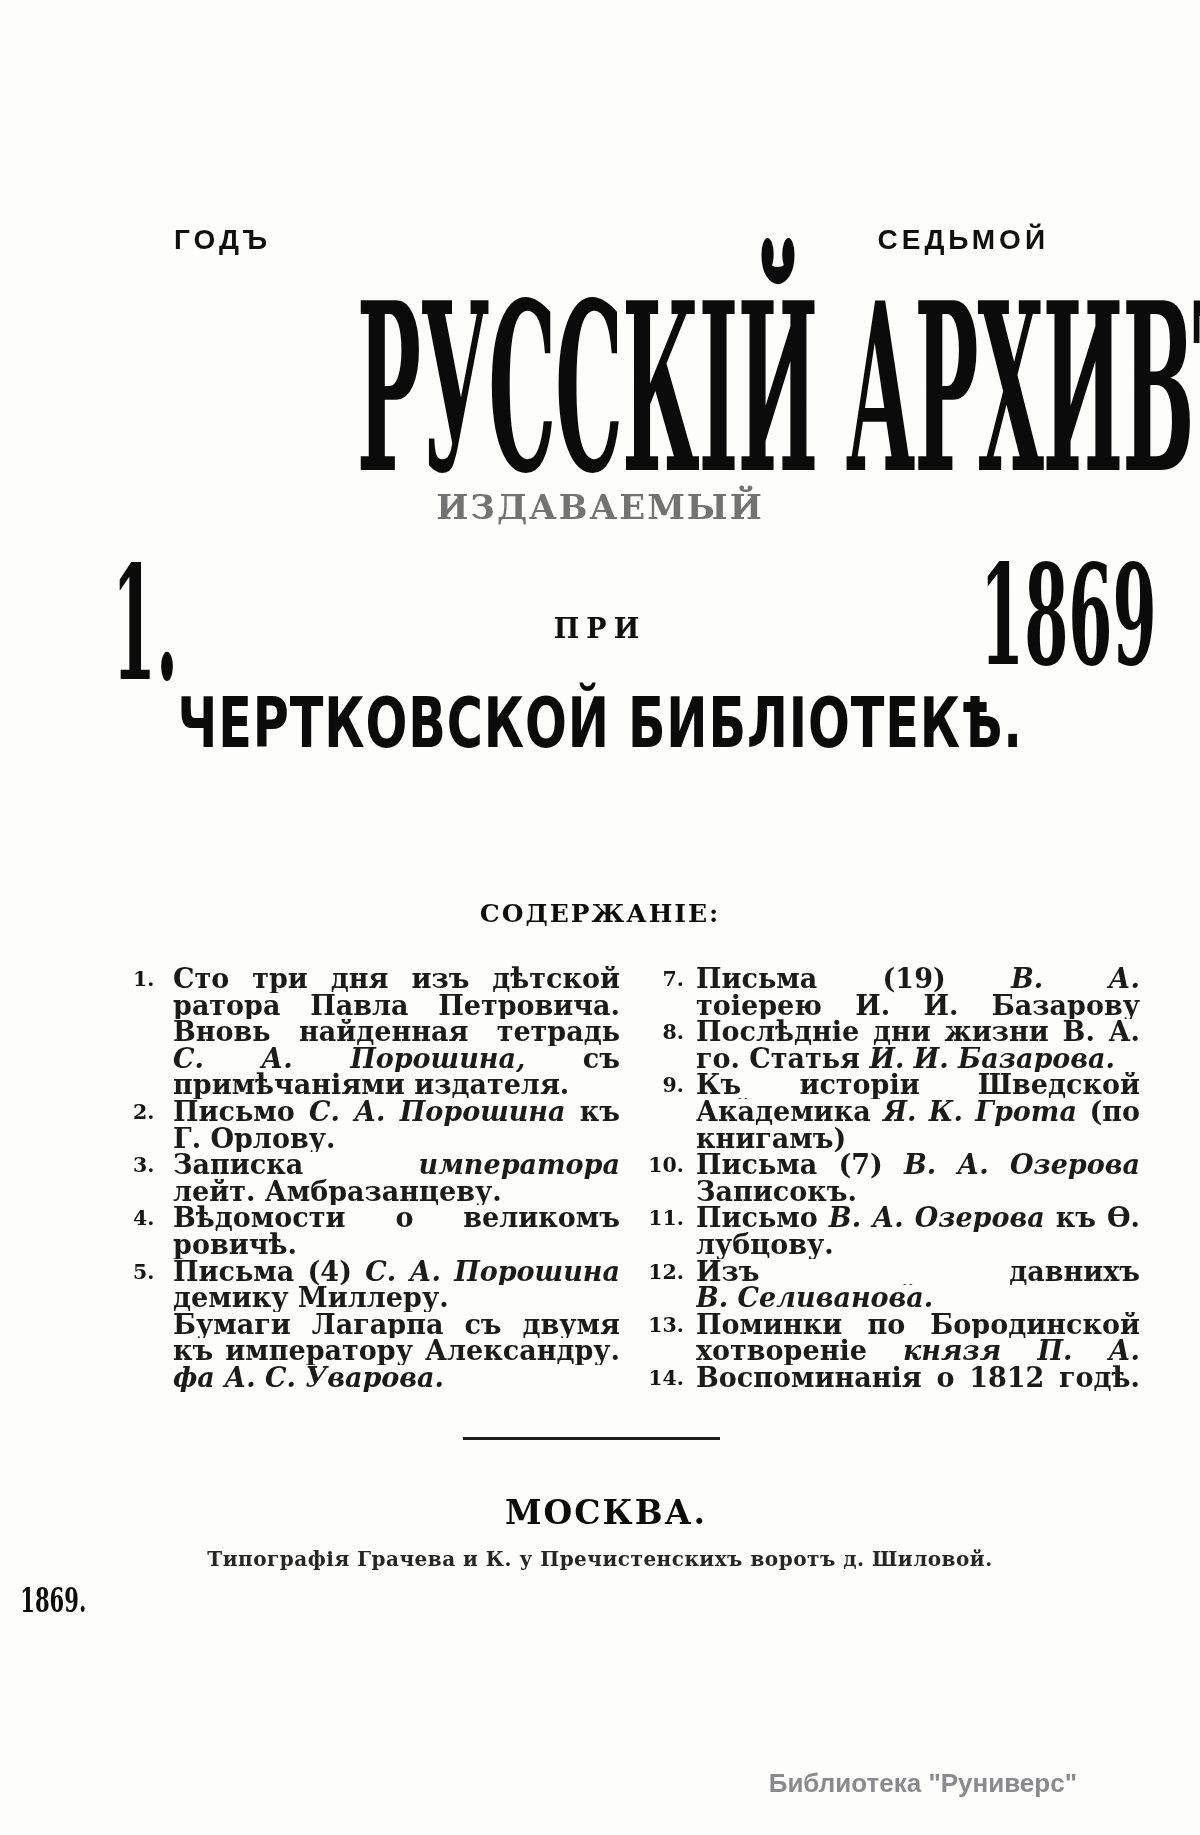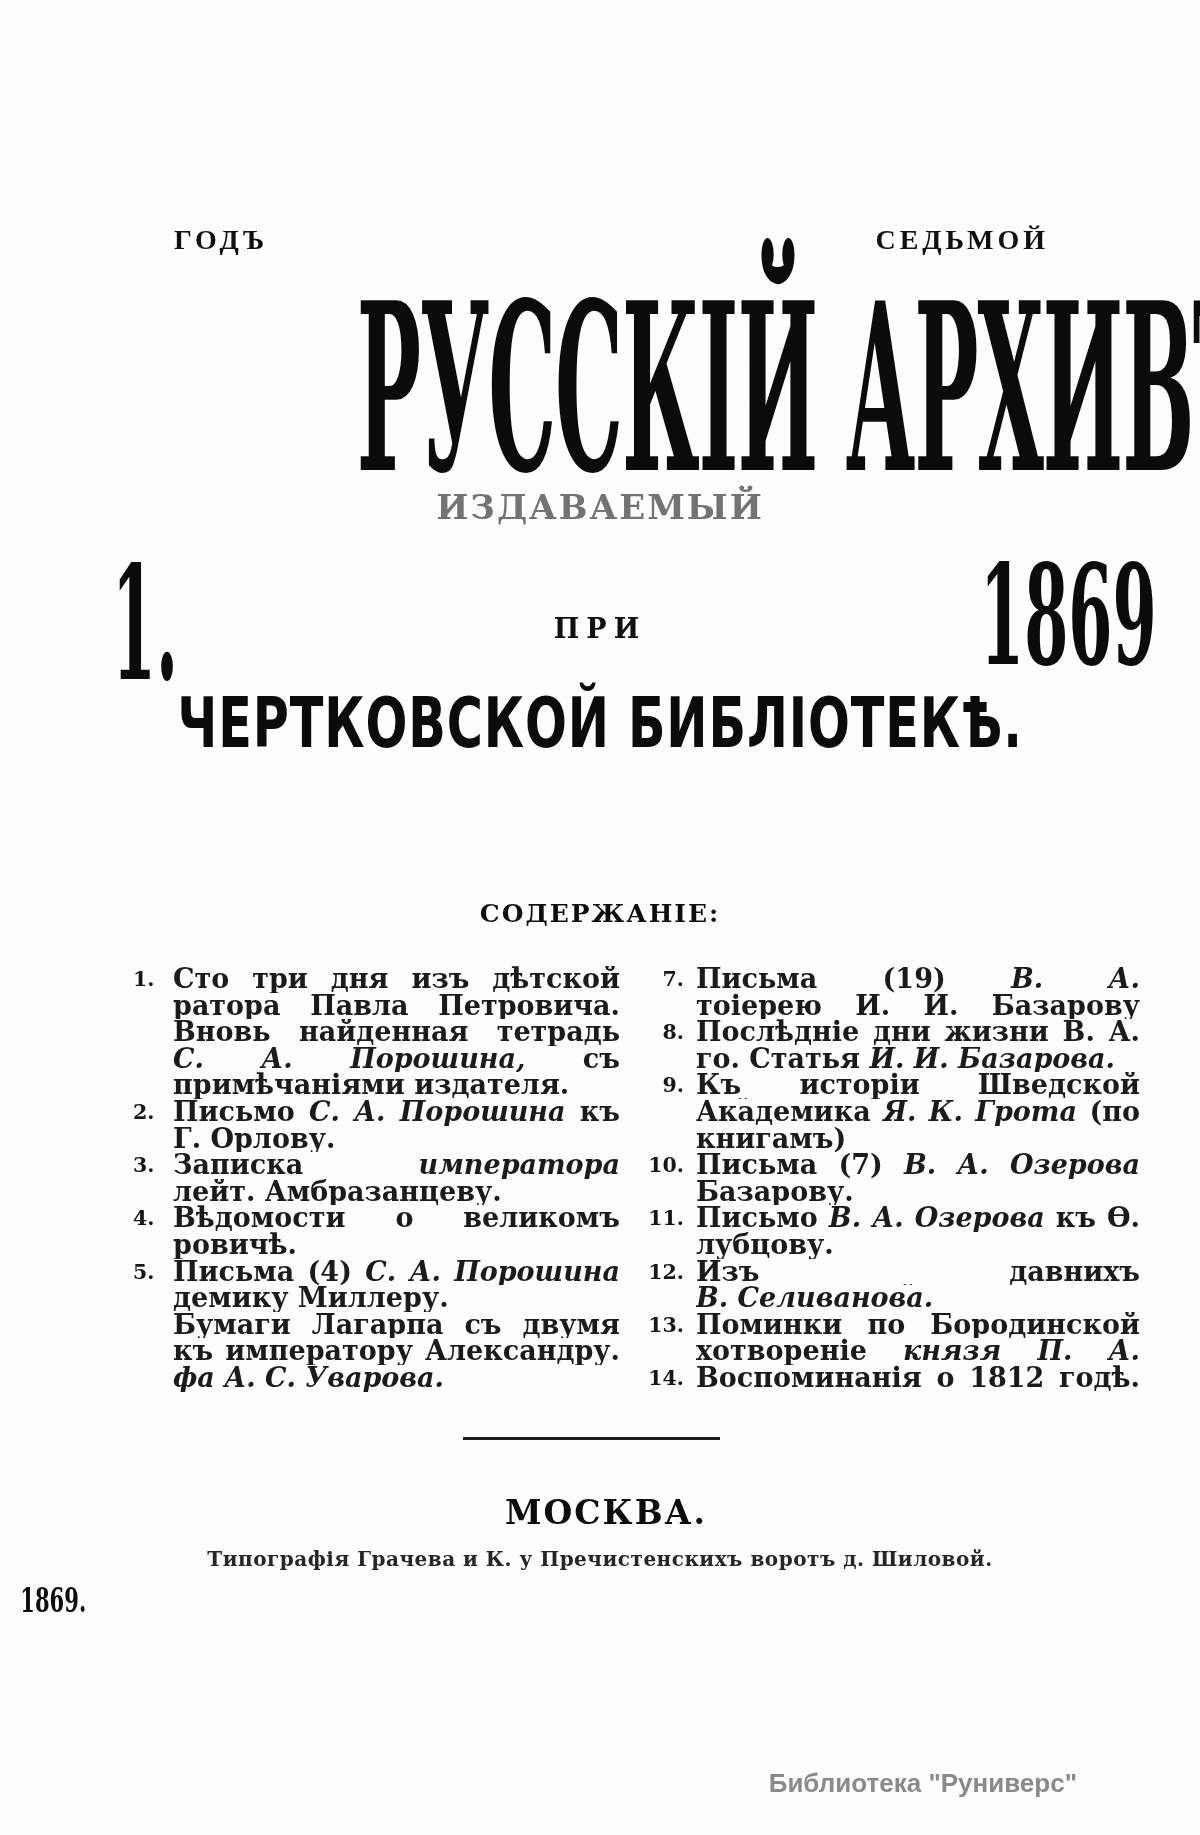--- a/index.html
+++ b/index.html
@@ -10,21 +10,21 @@
     background:#fdfdfb;
     color:#161616;
     font-family:"DejaVu Serif", serif;
     overflow:hidden;
   }
   .abs { position:absolute; line-height:1; }
   .centered { left:0; right:0; text-align:center; }
 
   
   .hdr {
-    font-family:Liberation Serif, serif;
+    font-family:Liberation Sans, sans-serif;
     font-weight:bold; font-size:28px; letter-spacing:4px;
     color:#101010;
   }
   .hdr-left  { left:174px; top:226px; }
   .hdr-right { right:151px; top:226px; }
 
   
   .masthead { top:272px; }
   .masthead .stretch {
     display:inline-block; white-space:nowrap;
@@ -193,21 +193,21 @@
         <div class="toc-lines">
           <div class="toc-line"><span>Къ исторіи Шведской войны 1079 г</span></div>
           <div class="toc-line"><span>Академика </span><span class="it">Я. К. Грота</span><span> (по Шведс</span></div>
           <div class="toc-line last"><span>книгамъ)</span></div>
         </div>
       </div>
       <div class="toc-item">
         <div class="toc-num">10.</div>
         <div class="toc-lines">
           <div class="toc-line"><span>Письма (7) </span><span class="it">В. А. Озерова</span><span> къ А</span></div>
-          <div class="toc-line last"><span>Базарову.</span></div>
+          <div class="toc-line last"><span>Записокъ.</span></div>
         </div>
       </div>
       <div class="toc-item">
         <div class="toc-num">11.</div>
         <div class="toc-lines">
           <div class="toc-line"><span>Письмо </span><span class="it">В. А. Озерова</span><span> къ Ѳ. А.</span></div>
           <div class="toc-line last"><span>лубцову.</span></div>
         </div>
       </div>
       <div class="toc-item">

